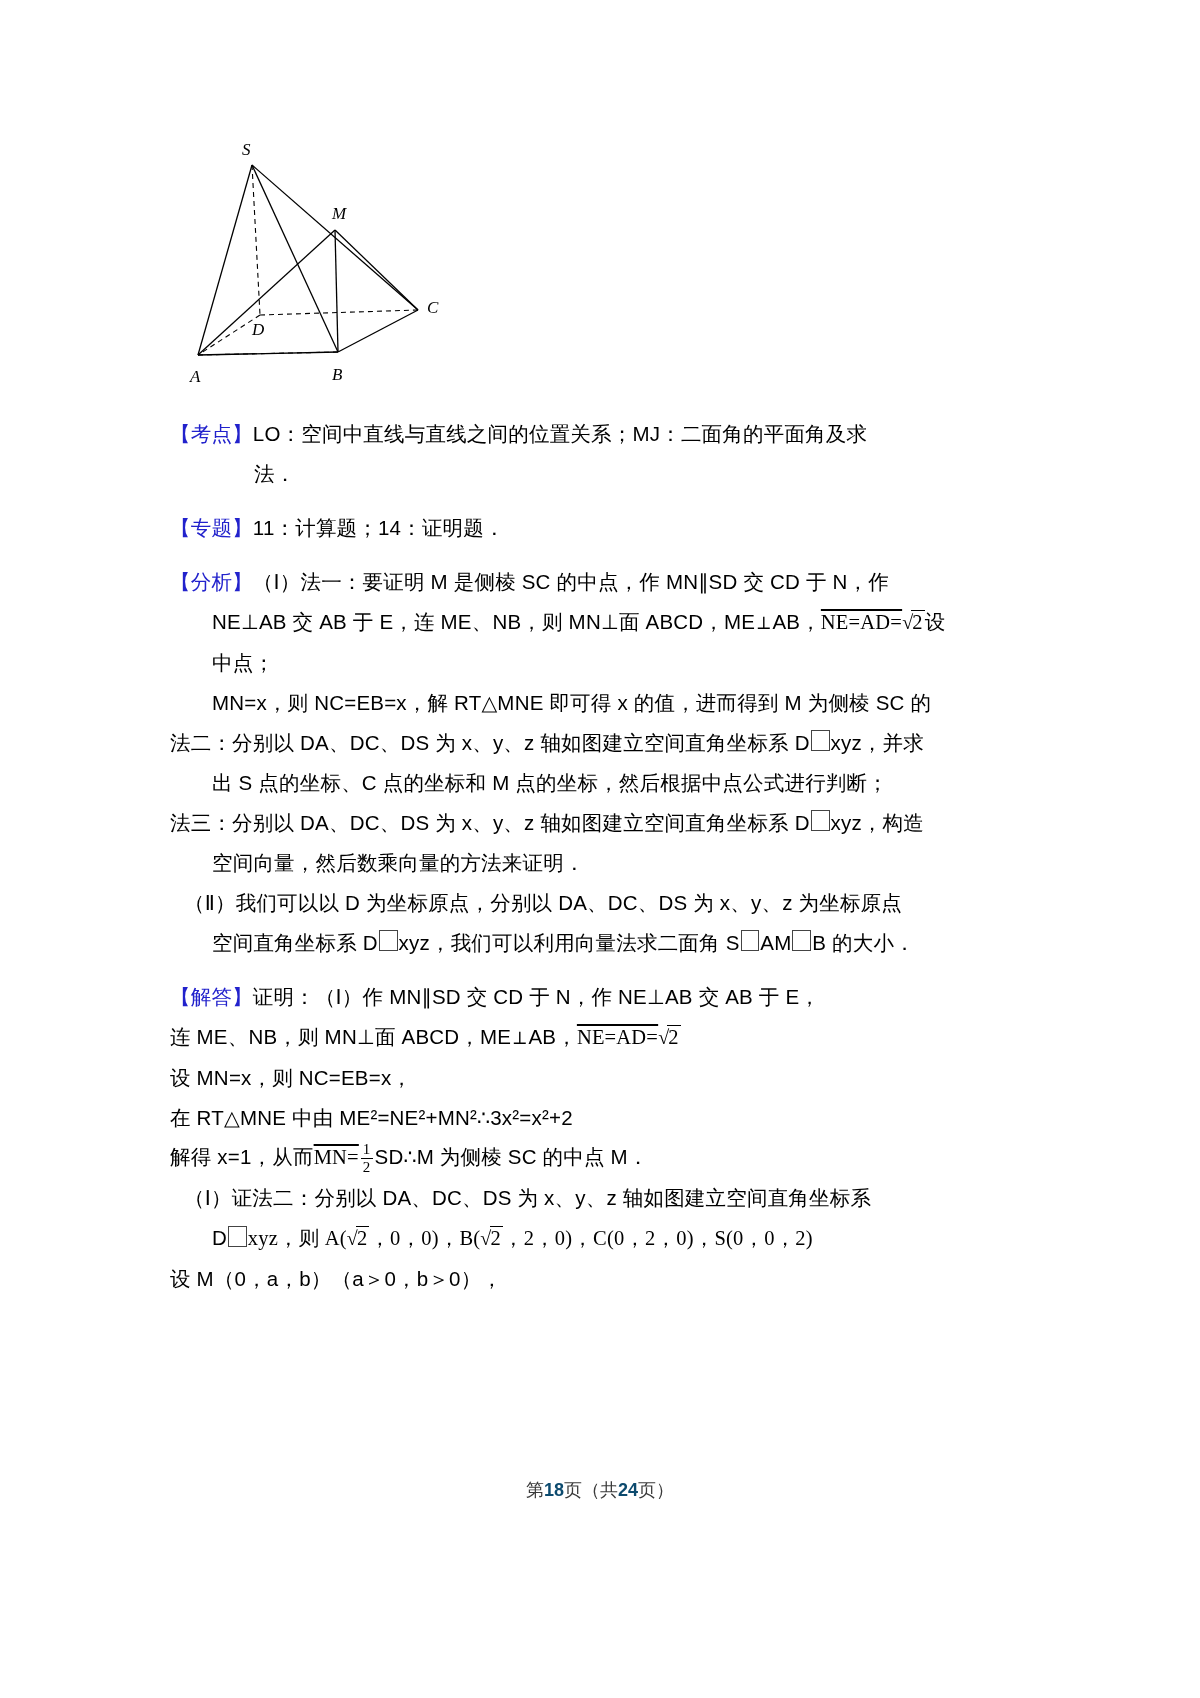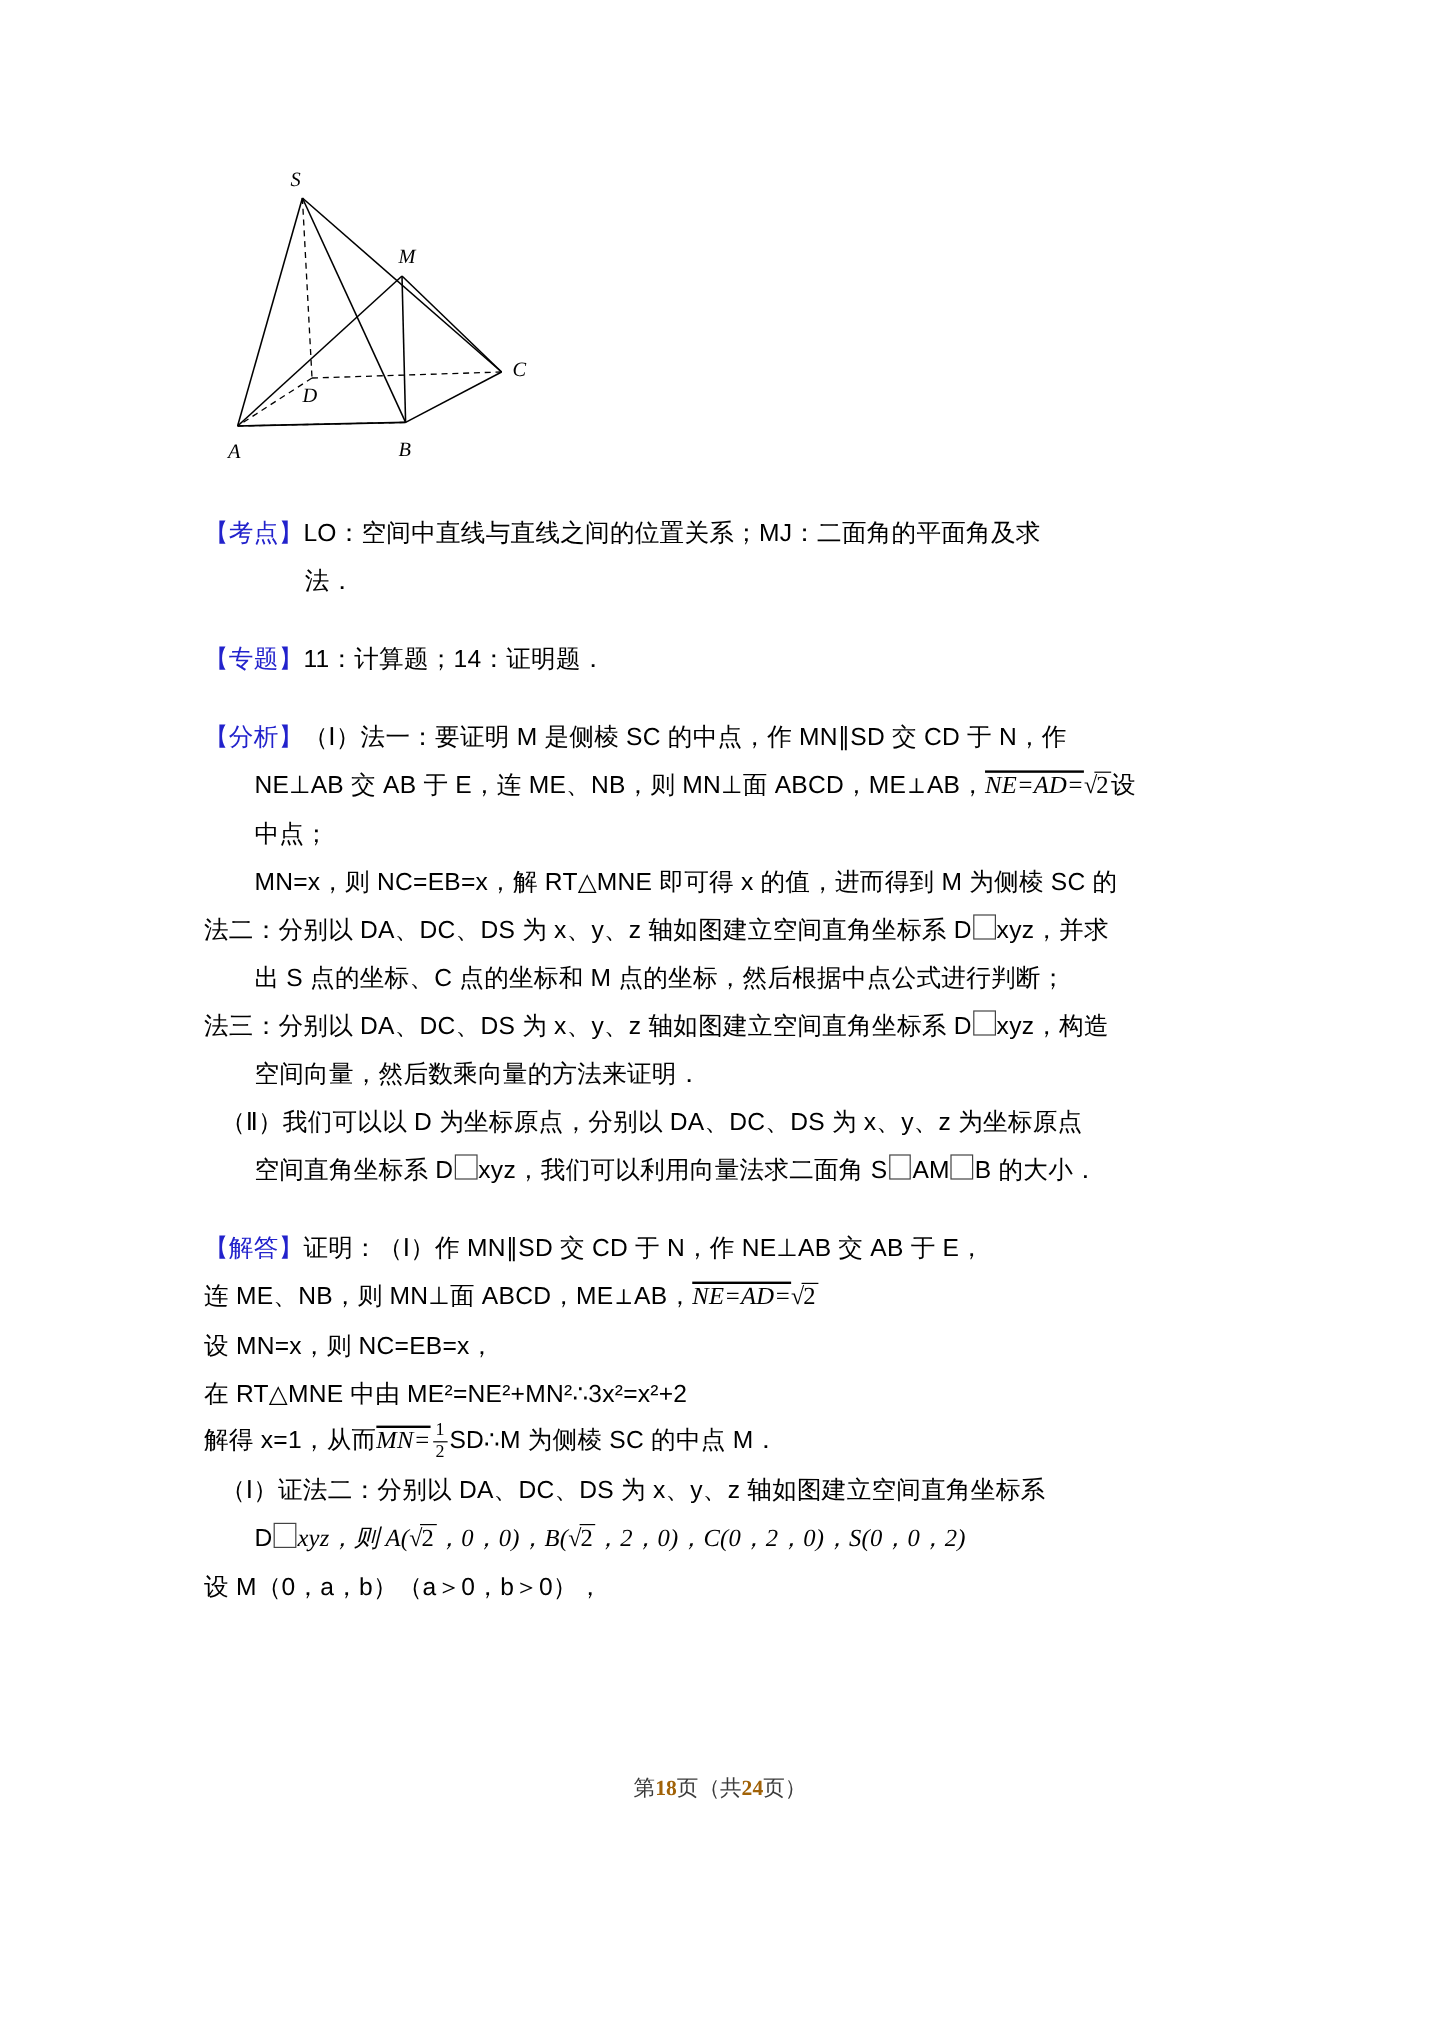--- a/index.html
+++ b/index.html
@@ -29,34 +29,33 @@
     width: 300px;
     height: 280px;
     margin-left: 10px;
   }
   .figure-wrap svg { display: block; }
 
   
   .block {
     font-size: 20.5px;
     line-height: 1.95;
-    margin-top: 25px;
+    margin-top: 14px;
     letter-spacing: 0.2px;
   }
   .tag {
     color: #2222cc;
     font-weight: normal;
   }
   .indent-hang {
     padding-left: 42px;
     text-indent: -42px;
   }
   .serif-math {
     font-family: "Liberation Serif", serif;
-    font-style: italic;
   }
   .ovl {
     text-decoration: overline;
   }
   
   .rad {
     display: inline-block;
     position: relative;
     font-family: "Liberation Serif", serif;
     white-space: nowrap;
@@ -86,21 +85,21 @@
   .footer {
     position: absolute;
     left: 0;
     right: 0;
     bottom: 196px;
     text-align: center;
     font-size: 18px;
     color: #3a3a3a;
     font-family: "Liberation Sans", sans-serif;
   }
-  .footer b { color: #a16207; font-family: Liberation Serif, serif; }
+  .footer b { color: #0c4a6e; }
   .tofu {
     display: inline-block;
     width: 0.82em;
     height: 0.95em;
     border: 1px solid #444;
     vertical-align: -0.08em;
     margin: 0 1px;
   }
 </style>
 </head>

